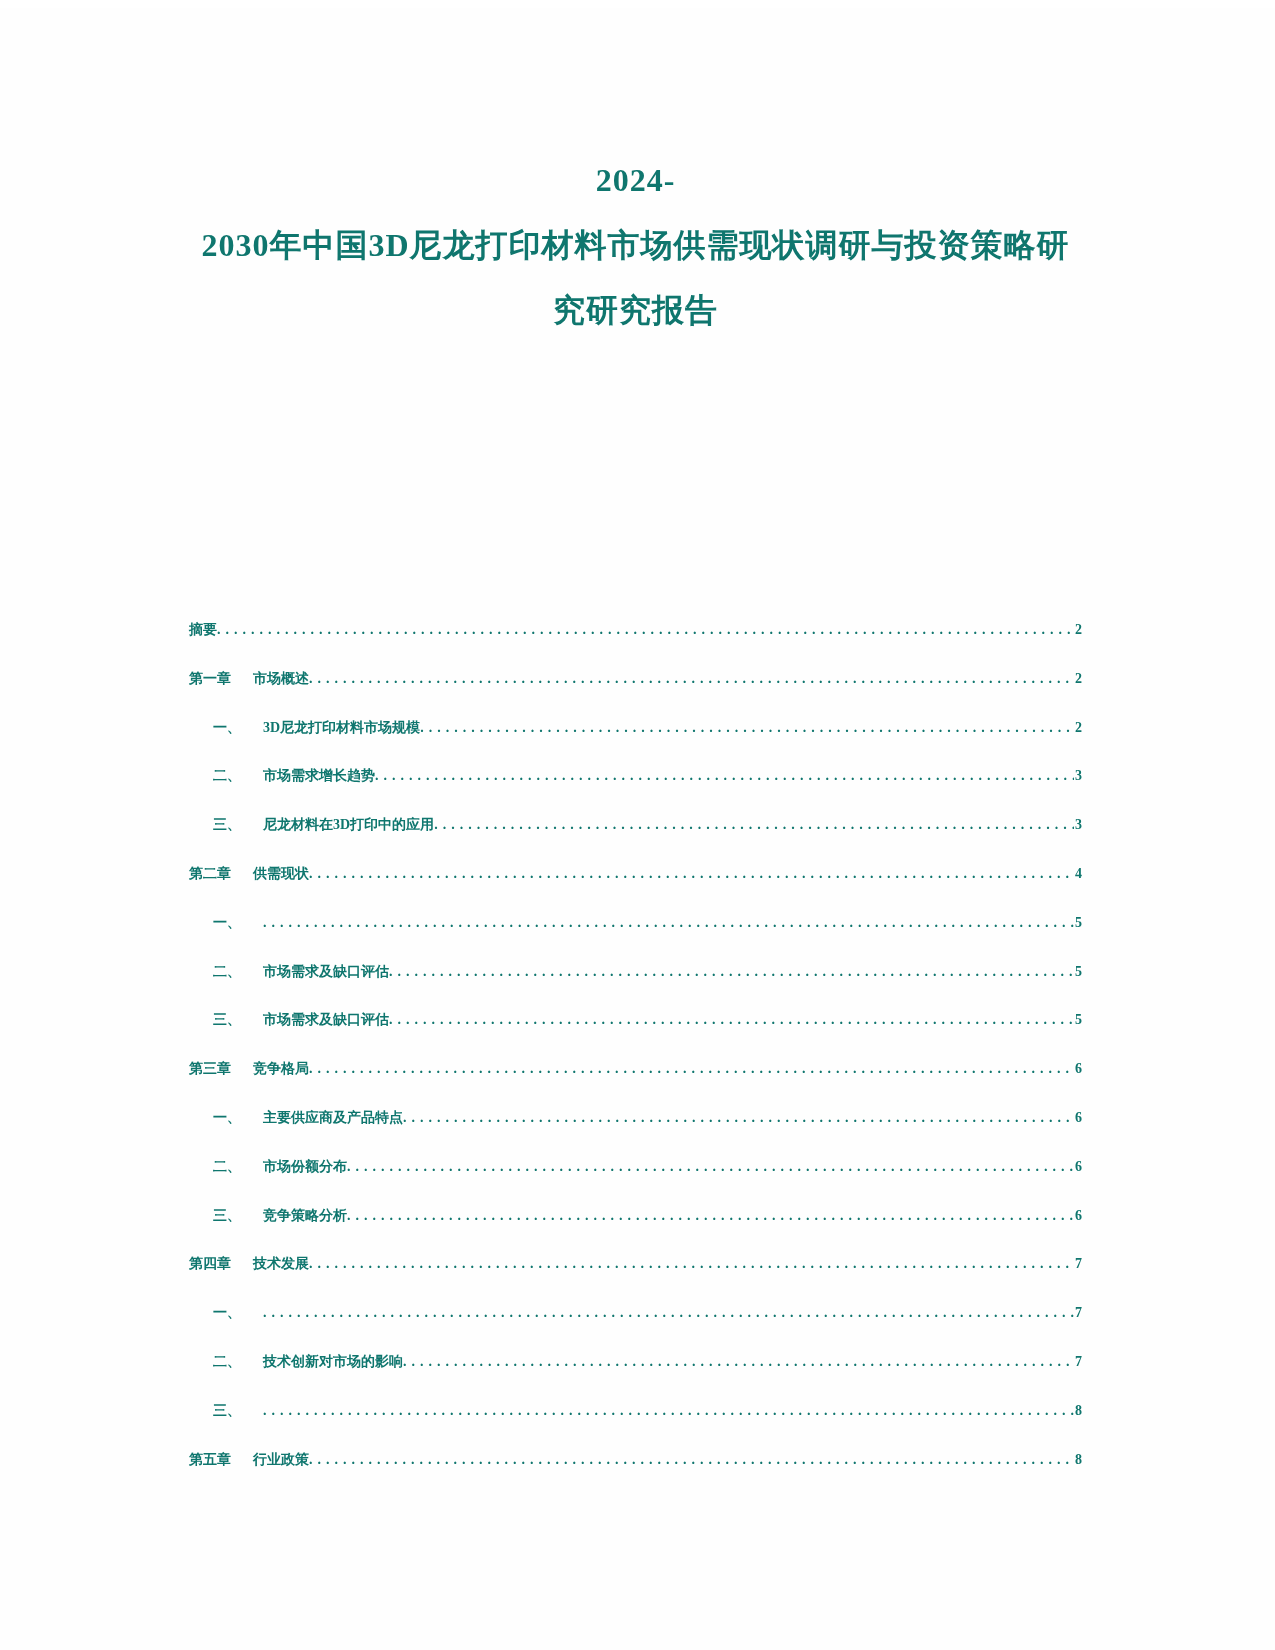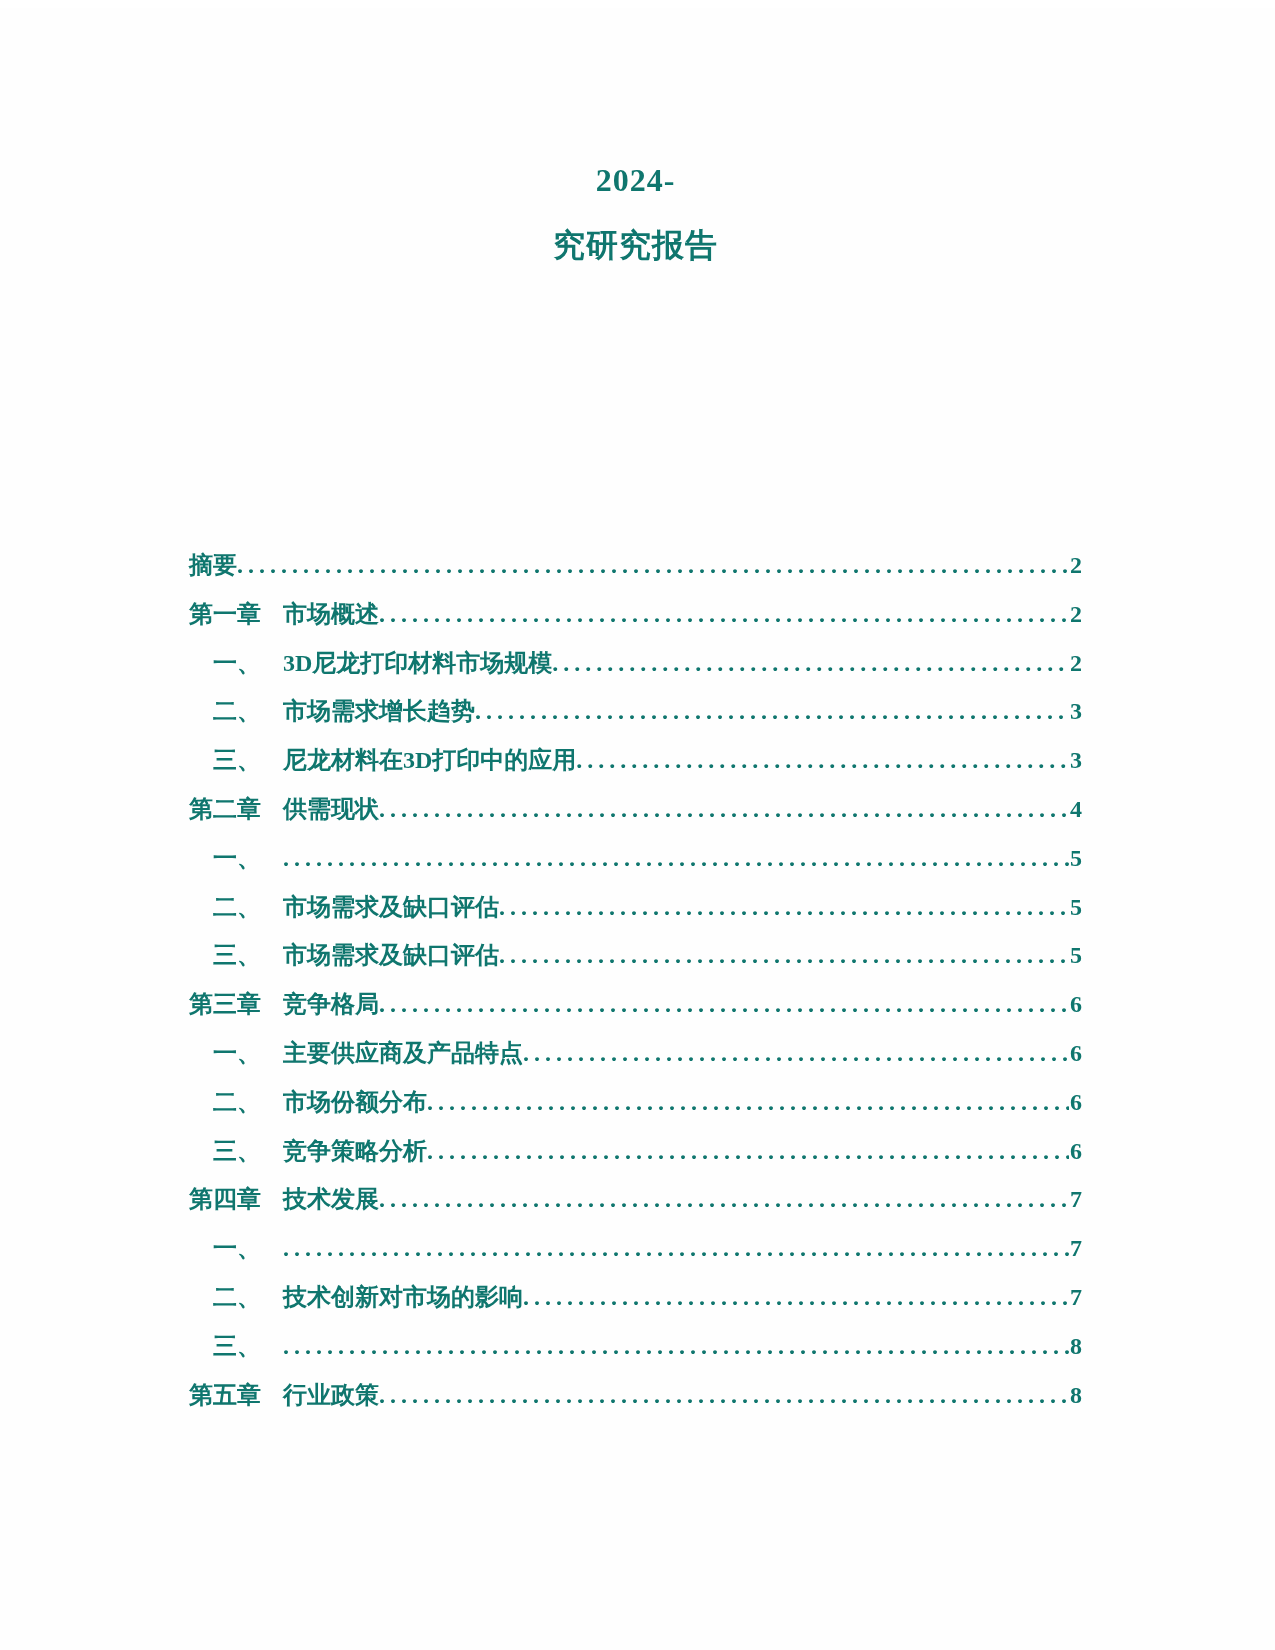--- a/index.html
+++ b/index.html
@@ -34,21 +34,21 @@
   }
   
   .toc {
     margin-top: 263px;
   }
   .toc-row {
     display: flex;
     align-items: flex-end;
     height: 48.8px;
     line-height: 48.8px;
-    font-size: 24px;
+    font-size: 14px;
     font-weight: 700;
     cursor: pointer;
   }
   .toc-row.sub {
     padding-left: 24px;
   }
   .toc-num {
     white-space: nowrap;
     margin-right: 22px;
   }
@@ -70,20 +70,21 @@
     margin-left: 1px;
   }
 </style>
 </head>
 <body>
 
 <div class="page">
 
   <div class="title-block">
     <span class="title-line">2024-</span>
+    <span class="title-line">2030年中国3D尼龙打印材料市场供需现状调研与投资策略研</span>
     <span class="title-line">究研究报告</span>
   </div>
 
   <div class="toc">
       <div class="toc-row">
 
       <span class="toc-title">摘要</span>
       <span class="leader"></span>
       <span class="toc-page">2</span>
     </div>

